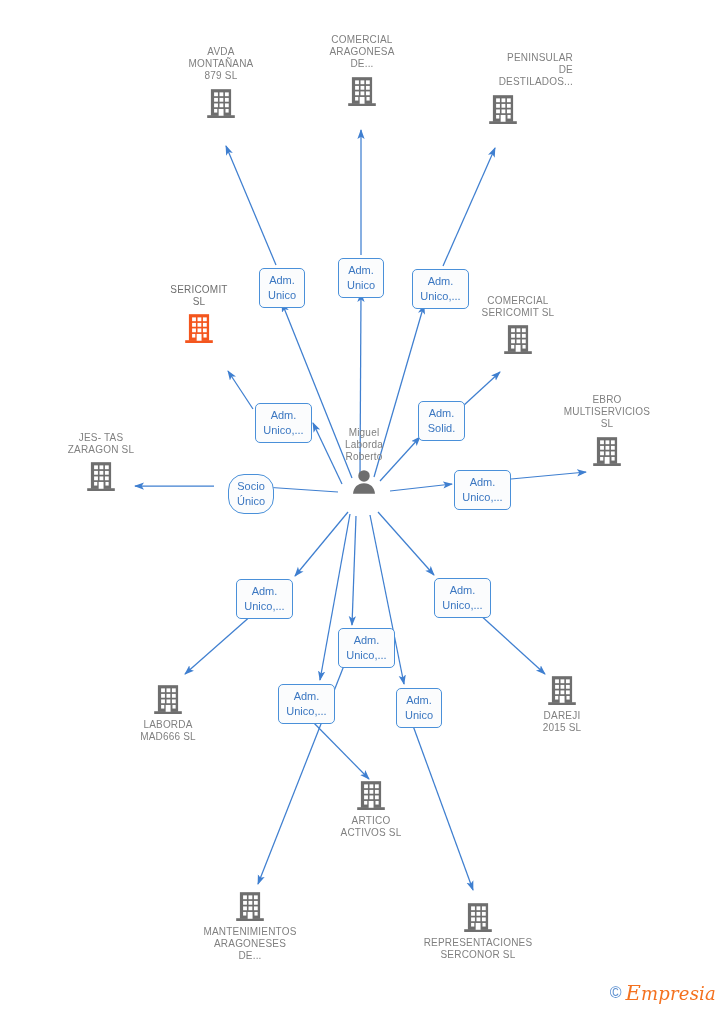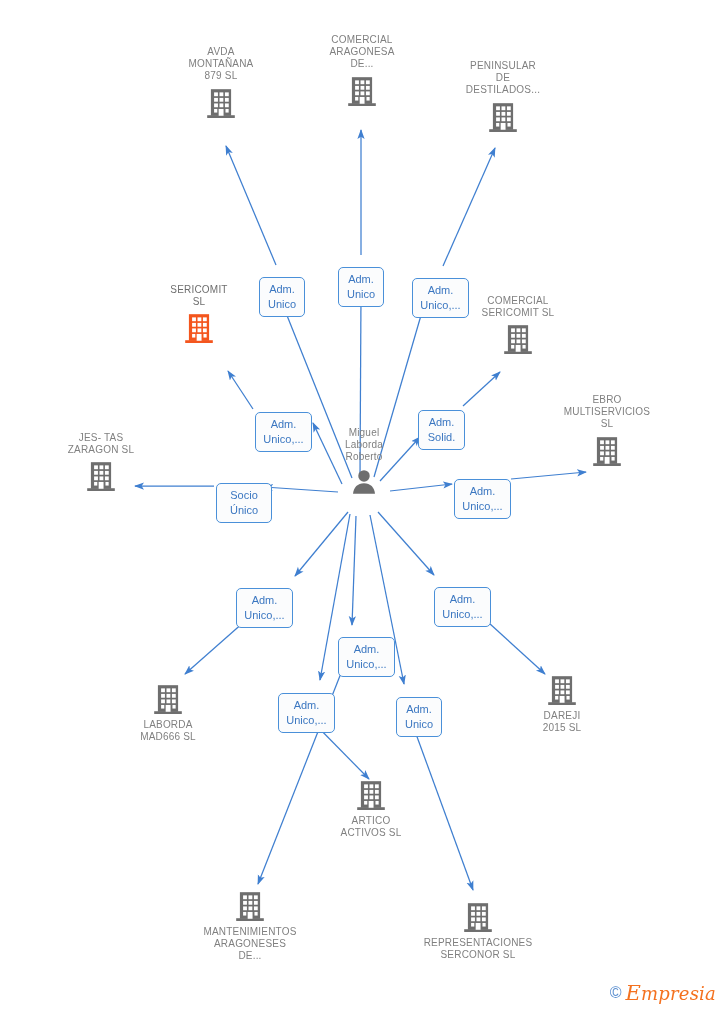--- a/index.html
+++ b/index.html
@@ -39,21 +39,20 @@
     border-radius:5px;
     background:#fbfcfd;
     color:#3b77c1;
     font-size:11px;
     line-height:1.32;
     padding:4px 7px 5px 7px;
     text-align:center;
     white-space:pre-line;
     box-sizing:border-box;
     font-family:"Liberation Sans", sans-serif;
-    margin-top:9px;
   }
 
   .watermark{
     position:absolute;
     right:12px;bottom:10px;
     display:flex;align-items:center;gap:4px;
     font-size:17px;
   }
   .watermark .cmark{color:#5b8fd0;font-size:16px;}
   .watermark .wname{
@@ -159,21 +158,21 @@
         <rect x="9.5" y="16.4" width="3.6" height="3.6"></rect>
           <rect x="14.6" y="16.4" width="3.6" height="3.6"></rect>
           <rect x="19.7" y="16.4" width="3.6" height="3.6"></rect>
         <rect x="13.8" y="21.6" width="4.6" height="6.4"></rect>
         <rect x="9.5" y="21.6" width="3.0" height="3.4"></rect>
           <rect x="20.2" y="21.6" width="3.0" height="3.4"></rect>
       </g>
     </svg>
   </div>
 
-  <div class="node caption-top" style="left:503px;top:60px;">
+  <div class="node caption-top" style="left:503px;top:52px;text-align:right;">
     <div class="caption">PENINSULAR
 DE
 DESTILADOS...</div>
     <svg class="bld" width="34" height="34" viewBox="0 0 32 32">
       <g fill="#6e6e6e">
           <rect x="6.5" y="3" width="19" height="25"></rect>
           <rect x="3" y="27.5" width="26" height="2.6"></rect>
         </g>
       <g fill="#ffffff">
         <rect x="9.5" y="6" width="3.6" height="3.6"></rect>
@@ -436,21 +435,21 @@
   <div class="label" style="left:338px;top:258px;width:46px;">Adm.
 Unico</div>
   <div class="label" style="left:412px;top:269px;width:57px;">Adm.
 Unico,...</div>
   <div class="label" style="left:255px;top:403px;width:57px;">Adm.
 Unico,...</div>
   <div class="label" style="left:418px;top:401px;width:47px;">Adm.
 Solid.</div>
   <div class="label" style="left:454px;top:470px;width:57px;">Adm.
 Unico,...</div>
-  <div class="label" style="left:216px;top:474px;width:56px;">Socio
+  <div class="label" style="left:228px;top:474px;width:46px;border-radius:16px;">Socio
 Único</div>
   <div class="label" style="left:236px;top:579px;width:57px;">Adm.
 Unico,...</div>
   <div class="label" style="left:434px;top:578px;width:57px;">Adm.
 Unico,...</div>
   <div class="label" style="left:338px;top:628px;width:57px;">Adm.
 Unico,...</div>
   <div class="label" style="left:278px;top:684px;width:57px;">Adm.
 Unico,...</div>
   <div class="label" style="left:396px;top:688px;width:46px;">Adm.

